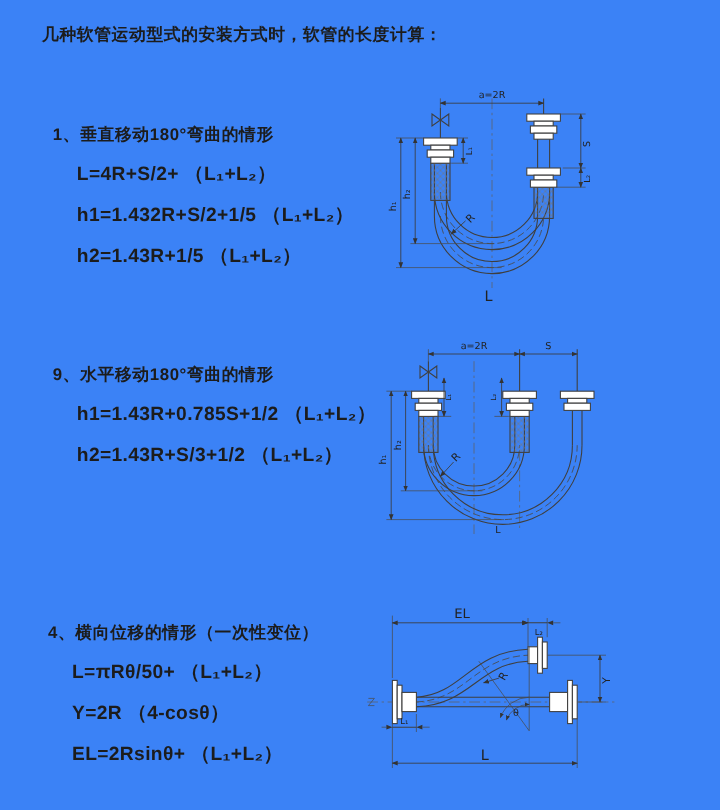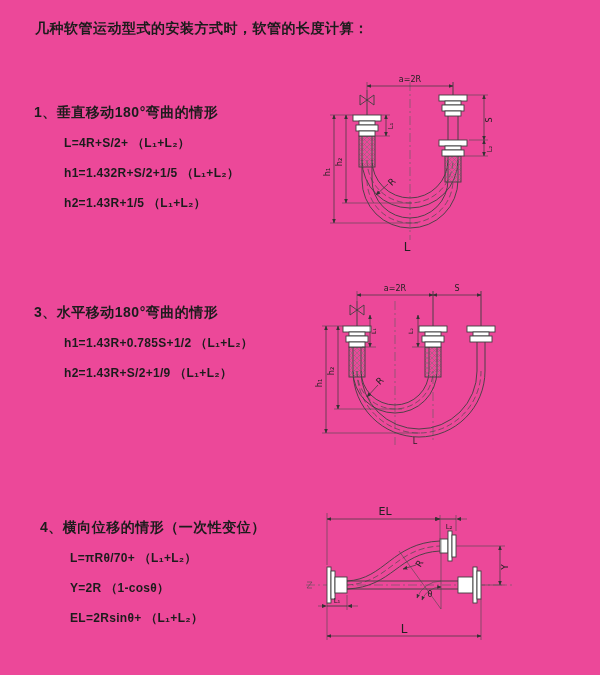--- a/index.html
+++ b/index.html
@@ -1,21 +1,21 @@
 <!DOCTYPE html>
 <html><head>
 <meta charset="utf-8">
 <style>
   html,body{margin:0;padding:0;background:#fff;}
-  .page{position:relative;width:600px;height:675px;background:#ec4899;overflow:hidden;
+  .page{position:relative;width:600px;height:675px;background:#3b82f6;overflow:hidden;
         font-family:"Liberation Sans","DejaVu Sans",sans-serif;color:#1c1c1c;}
   .title{position:absolute;left:35px;top:20px;font-size:14px;font-weight:bold;letter-spacing:.5px;}
-  .sec{position:absolute;left:34px;}
+  .sec{position:absolute;left:44px;}
   .sec-heading{font-size:14px;font-weight:bold;letter-spacing:.5px;}
-  .formula{font-size:12px;font-weight:bold;letter-spacing:.3px;margin-left:30px;margin-top:13px;}
+  .formula{font-size:16px;font-weight:bold;letter-spacing:.3px;margin-left:20px;margin-top:13px;}
   #sec1{top:104px;} #sec2{top:304px;} #sec3{top:519px;left:40px;}
   svg{position:absolute;}
   #svg1{left:312px;top:72px;} #svg2{left:312px;top:283px;} #svg3{left:300px;top:503px;}
   .ln{stroke:#3f3f3f;stroke-width:.9;fill:none;}
   .thin{stroke:#4a4a4a;stroke-width:.6;fill:none;}
   .cl{stroke:#606060;stroke-width:.6;fill:none;stroke-dasharray:9 3 2 3;}
   .dsh{stroke:#4a4a4a;stroke-width:.7;fill:none;stroke-dasharray:6 3;}
   .fit{fill:#fff;stroke:#3f3f3f;stroke-width:.9;}
   .braid{fill:url(#braidp);stroke:#3f3f3f;stroke-width:.9;}
   .dim{stroke:#3a3a3a;stroke-width:.7;fill:none;marker-start:url(#arr);marker-end:url(#arr);}
@@ -31,29 +31,29 @@
   <div class="title">几种软管运动型式的安装方式时，软管的长度计算：</div>
 
   <section class="sec" id="sec1">
     <div class="sec-heading">1、垂直移动180°弯曲的情形</div>
     <div class="formula">L=4R+S/2+ （L₁+L₂）</div>
     <div class="formula">h1=1.432R+S/2+1/5 （L₁+L₂）</div>
     <div class="formula">h2=1.43R+1/5 （L₁+L₂）</div>
   </section>
 
   <section class="sec" id="sec2">
-    <div class="sec-heading">3、水平移动180°弯曲的情形</div>
+    <div class="sec-heading">9、水平移动180°弯曲的情形</div>
     <div class="formula">h1=1.43R+0.785S+1/2 （L₁+L₂）</div>
-    <div class="formula">h2=1.43R+S/2+1/9 （L₁+L₂）</div>
+    <div class="formula">h2=1.43R+S/3+1/2 （L₁+L₂）</div>
   </section>
 
   <section class="sec" id="sec3">
     <div class="sec-heading">4、横向位移的情形（一次性变位）</div>
-    <div class="formula">L=πRθ/70+ （L₁+L₂）</div>
-    <div class="formula">Y=2R （1-cosθ）</div>
+    <div class="formula">L=πRθ/50+ （L₁+L₂）</div>
+    <div class="formula">Y=2R （4-cosθ）</div>
     <div class="formula">EL=2Rsinθ+ （L₁+L₂）</div>
   </section>
 
   <svg id="svg1" width="285" height="185" viewBox="0 0 285 185">
     <defs>
       <pattern id="braidp" width="5" height="5" patternUnits="userSpaceOnUse">
         <path d="M0,5 L5,0 M0,0 L5,5" stroke="#777" stroke-width="0.5"></path>
       </pattern>
       <marker id="arr" viewBox="0 0 10 10" refX="9" refY="5" markerWidth="7" markerHeight="7" orient="auto-start-reverse">
         <path d="M0,1 L10,5 L0,9 Z" fill="#333"></path>

